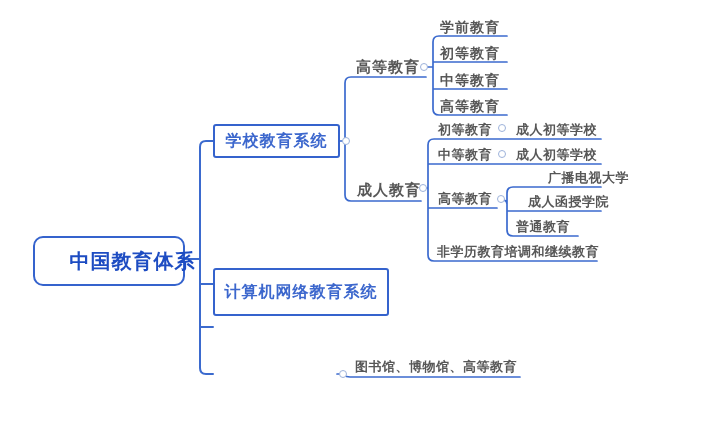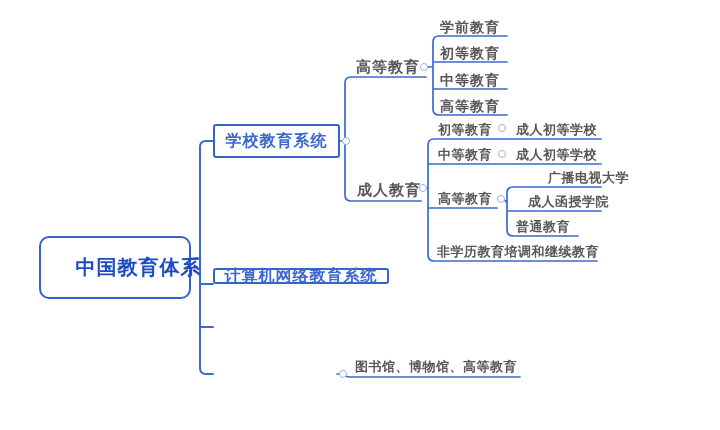--- a/index.html
+++ b/index.html
@@ -46,29 +46,29 @@
 
     <path class="w17" d="M601 139 L434 139 Q428 139 428 145 L428 255 Q428 261 434 261 L597 261
              M428 164 L601 164 M428 208 L497 208 M425 188 L428 188"></path>
 
     <path class="w17" d="M601 187 L513 187 Q507 187 507 193 L507 230 Q507 236 513 236 L578 236
              M507 211 L601 211 M504 200 Q507 201 507 204"></path>
 
     <path class="w17" d="M337 374 L342 374 M344 375 Q346 377 350 377 L520 377"></path>
   </svg>
 
-  <div class="box root-box" style="left:39px;top:236px;width:152px;height:63px;padding-left:47px;">
+  <div class="box root-box" style="left:33px;top:236px;width:152px;height:50px;padding-left:47px;">
     <span>中国教育体系</span>
   </div>
 
   <div class="box" style="left:213px;top:124px;width:127px;height:34px;font-size:16px;">
     <span>学校教育系统</span>
   </div>
 
-  <div class="box" style="left:213px;top:268px;width:176px;height:16px;font-size:16px;">
+  <div class="box" style="left:213px;top:268px;width:176px;height:48px;font-size:16px;">
     <span>计算机网络教育系统</span>
   </div>
 
 
 
   <div class="leaf lvl2" style="left:356px;top:58px;">高等教育</div>
   <div class="leaf lvl2" style="left:357px;top:181px;">成人教育</div>
 
   <div class="leaf lvl3" style="left:440px;top:19px;">学前教育</div>
   <div class="leaf lvl3" style="left:440px;top:45px;">初等教育</div>

